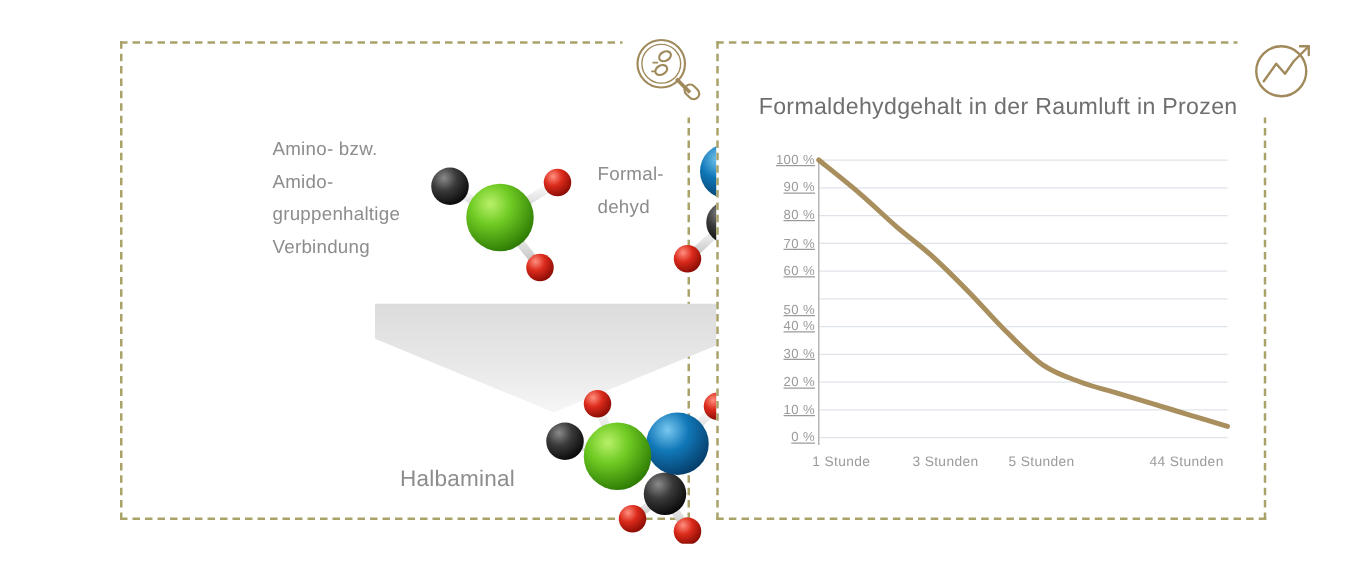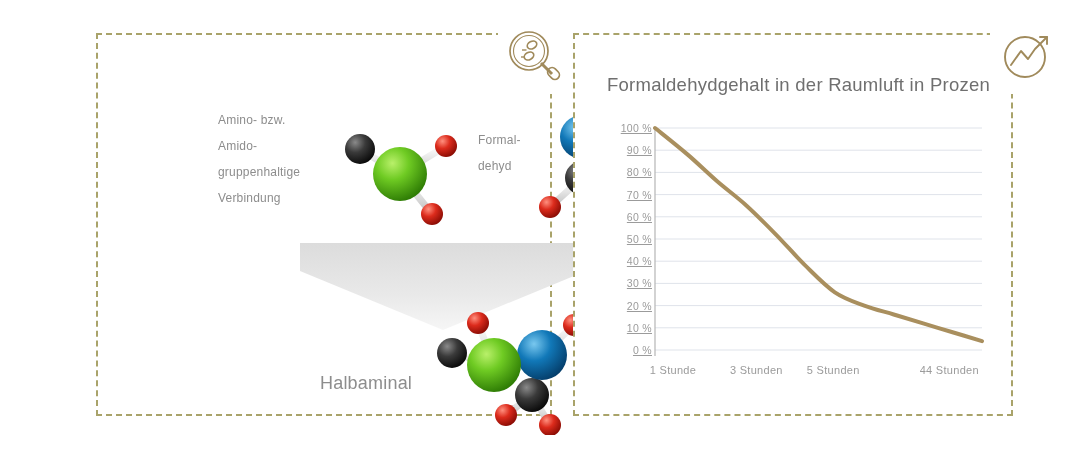--- a/index.html
+++ b/index.html
@@ -39,21 +39,21 @@
     align-items: center;
     justify-content: center;
   }
   #badge-left  { left: 498px; top: 20px; }
   #badge-right { left: 990px; top: 20px; }
 
   
   .left-text {
     position: absolute;
     color: #8d8d8d;
-    font-size: 12px;
+    font-size: 15px;
     line-height: 26px;
     letter-spacing: .2px;
     white-space: pre-line;
   }
   #label-amino { left: 120px; top: 72px; width: 190px; }
   #label-formaldehyd { left: 380px; top: 92px; width: 110px; }
   #label-halbaminal {
     left: 222px; top: 335px; width: 200px;
     font-size: 18px;
   }
@@ -205,21 +205,21 @@
 
   <div id="chart-title">Formaldehydgehalt in der Raumluft in Prozent</div>
 
   <div id="chart-area">
     <div class="ytrack" id="ytrack">
         <div class="ylab" style="top: 8px;">100 %</div>
         <div class="ylab" style="top: 30.2px;">90 %</div>
         <div class="ylab" style="top: 52.4px;">80 %</div>
         <div class="ylab" style="top: 74.6px;">70 %</div>
         <div class="ylab" style="top: 96.8px;">60 %</div>
-        <div class="ylab" style="top: 119px;">50 %</div>
+        <div class="ylab" style="top: 128px;">50 %</div>
         <div class="ylab" style="top: 141.2px;">40 %</div>
         <div class="ylab" style="top: 163.4px;">30 %</div>
         <div class="ylab" style="top: 185.6px;">20 %</div>
         <div class="ylab" style="top: 207.8px;">10 %</div>
         <div class="ylab" style="top: 230px;">0 %</div>
       </div>
     <div id="xtrack">
         <div class="xlab" style="left: 72.985px; top: 244px;">1 Stunde</div>
         <div class="xlab" style="left: 156.37px; top: 244px;">3 Stunden</div>
         <div class="xlab" style="left: 233.215px; top: 244px;">5 Stunden</div>

